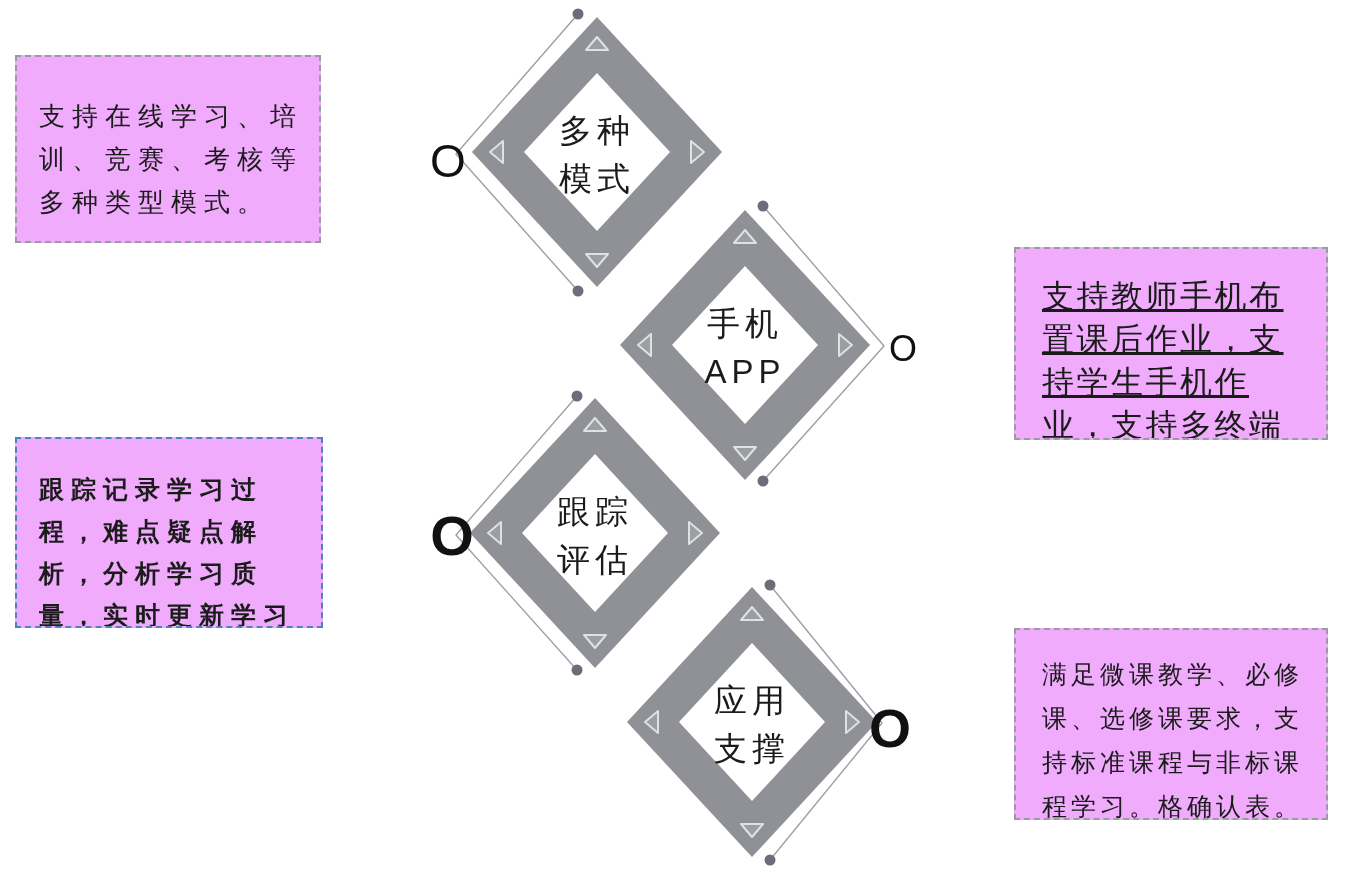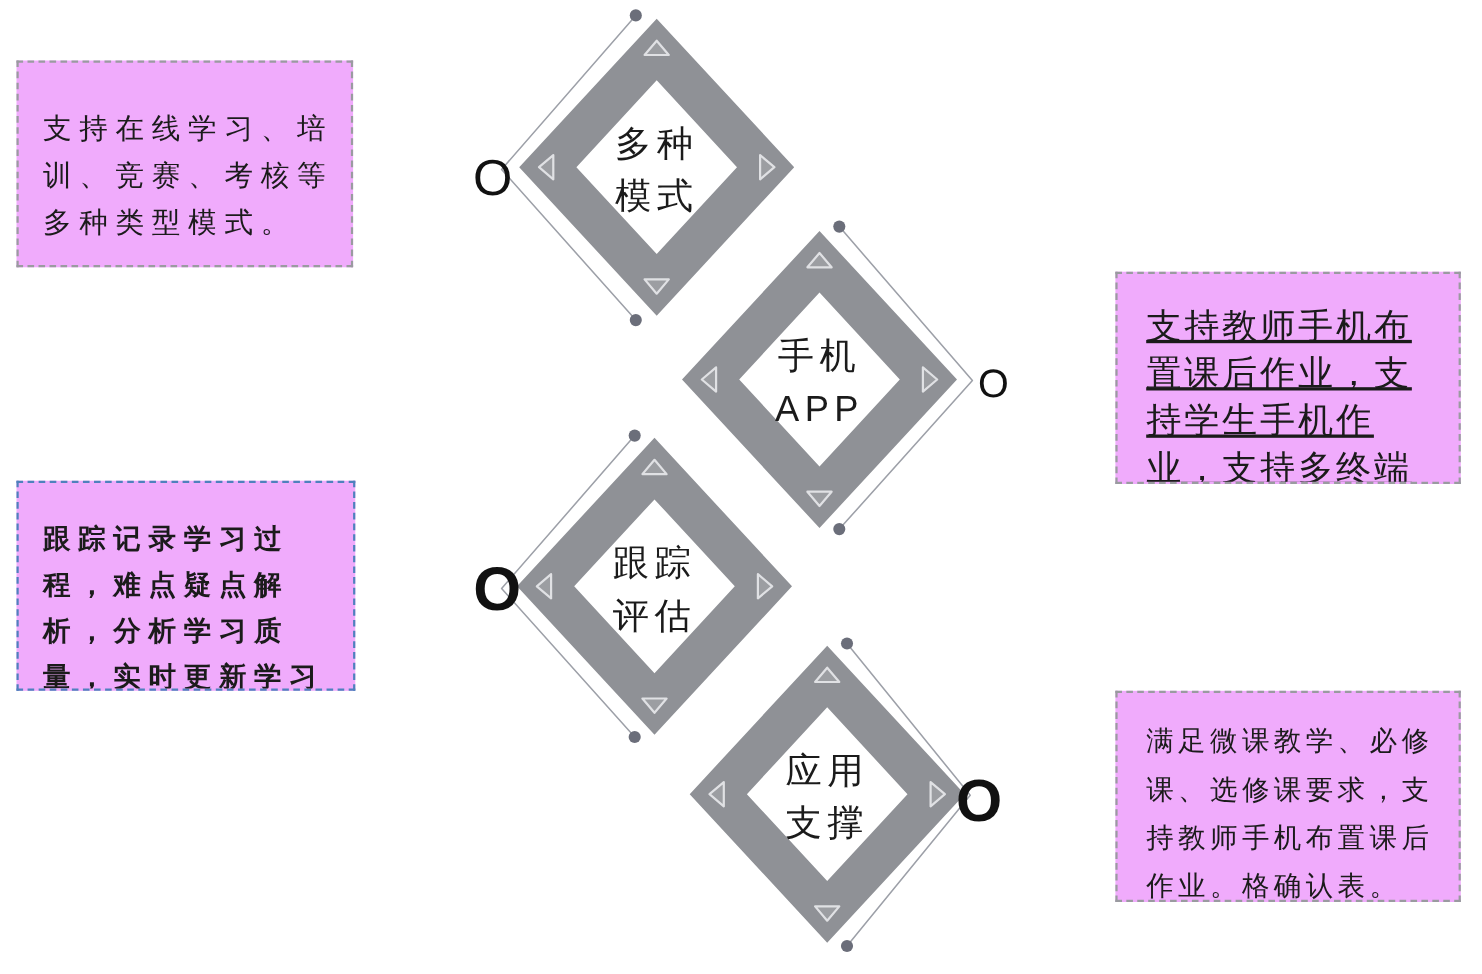--- a/index.html
+++ b/index.html
@@ -139,16 +139,16 @@
 
   <div class="callout callout-2">
     <span>跟踪记录学习过程，难点疑点解析，分析学习质量，实时更新学习信息。</span>
   </div>
 
   <div class="callout callout-3">
     <span>支持教师手机布置课后作业，支持学生手机作业，支持多终端应用。轮公示报表。</span>
   </div>
 
   <div class="callout callout-4">
-    <span>满足微课教学、必修课、选修课要求，支持教师手机布置课后作业。格确认表。</span>
+    <span>满足微课教学、必修课、选修课要求，支持标准课程与非标课程学习。格确认表。</span>
   </div>
 
 </div>
 
 </body></html>

